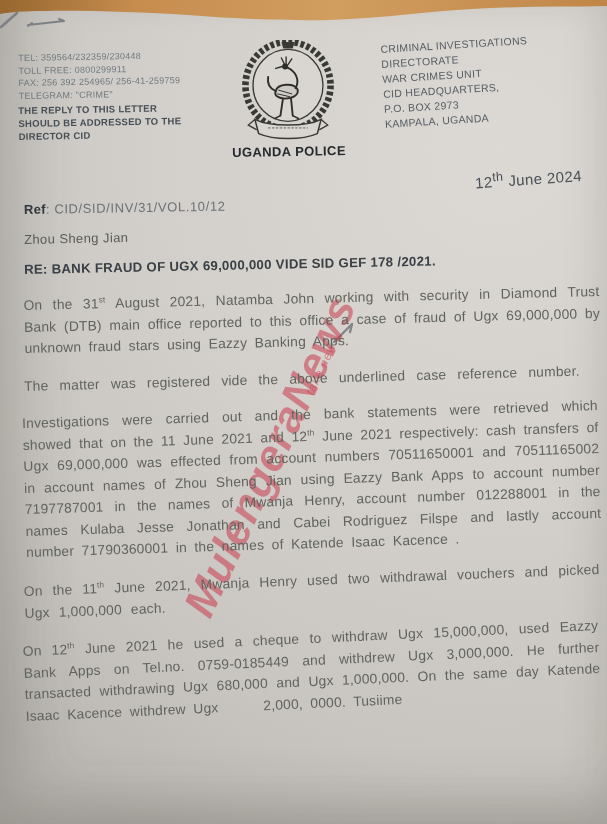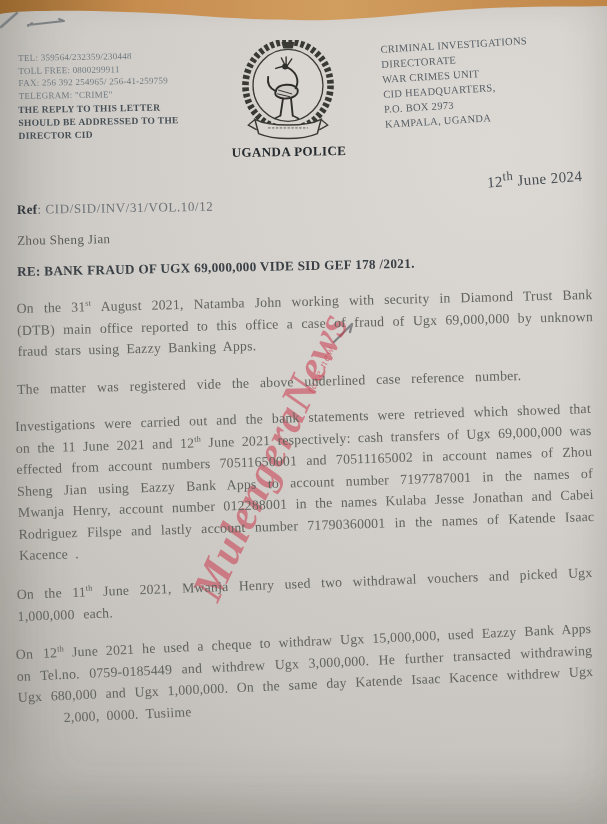--- a/index.html
+++ b/index.html
@@ -1,18 +1,18 @@
 <!DOCTYPE html>
 <html><head>
 <meta charset="utf-8">
 <style>
   html,body{margin:0;padding:0;}
   .frame{
     position:relative;width:607px;height:824px;overflow:hidden;
-    font-family:Liberation Serif, serif;
+    font-family:Liberation Sans, sans-serif;
     background:radial-gradient(120% 95% at 82% 18%, #dcd9d5 0%, #d3d0cb 45%, #c8c5c0 78%, #b9b6b1 100%);
     box-shadow:inset 28px -22px 55px rgba(60,55,48,0.16), inset -8px -14px 40px rgba(60,55,48,0.10);
   }
   .band{position:absolute;top:0;left:0;width:607px;height:28px;pointer-events:none;}
   .penmarks{position:absolute;top:0;left:0;width:400px;height:60px;pointer-events:none;}
   .contact{
     position:absolute;left:18px;top:52px;width:240px;
     font-size:9px;line-height:12.5px;letter-spacing:.25px;color:#70797f;
     transform:rotate(-1deg);transform-origin:left top;font-weight:500;
   }
@@ -30,21 +30,21 @@
   .right-block{
     position:absolute;left:380px;top:42px;width:215px;
     font-size:10.5px;line-height:15px;letter-spacing:.3px;color:#565d63;font-weight:500;
     transform:rotate(-3.5deg);transform-origin:left top;
   }
   .date-line{
     position:absolute;right:26px;top:164px;
     font-size:15px;color:#494f54;font-weight:500;letter-spacing:.4px;
     transform:rotate(-4deg);transform-origin:right top;
   }
-  .main{position:absolute;left:17px;top:197px;width:576px;}
+  .main{position:absolute;left:24px;top:197px;width:576px;}
   .refline{font-size:13px;margin-bottom:14px;transform:rotate(-1deg);transform-origin:50% 50%;}
   .ref-label{font-weight:700;color:#33383c;letter-spacing:.3px;}
   .ref-value{color:#6c7176;letter-spacing:.6px;}
   .addressee{font-size:13px;color:#585b55;margin-bottom:15px;letter-spacing:.4px;
     transform:rotate(-1.2deg);transform-origin:50% 50%;}
   .subject{font-size:13.2px;font-weight:700;color:#3a4045;letter-spacing:.3px;margin-bottom:17px;
     transform:rotate(-1.2deg);transform-origin:50% 50%;}
   .para{
     font-size:13.8px;line-height:21.5px;color:#61645d;text-align:justify;
     letter-spacing:.2px;word-spacing:3.5px;margin-bottom:15px;

